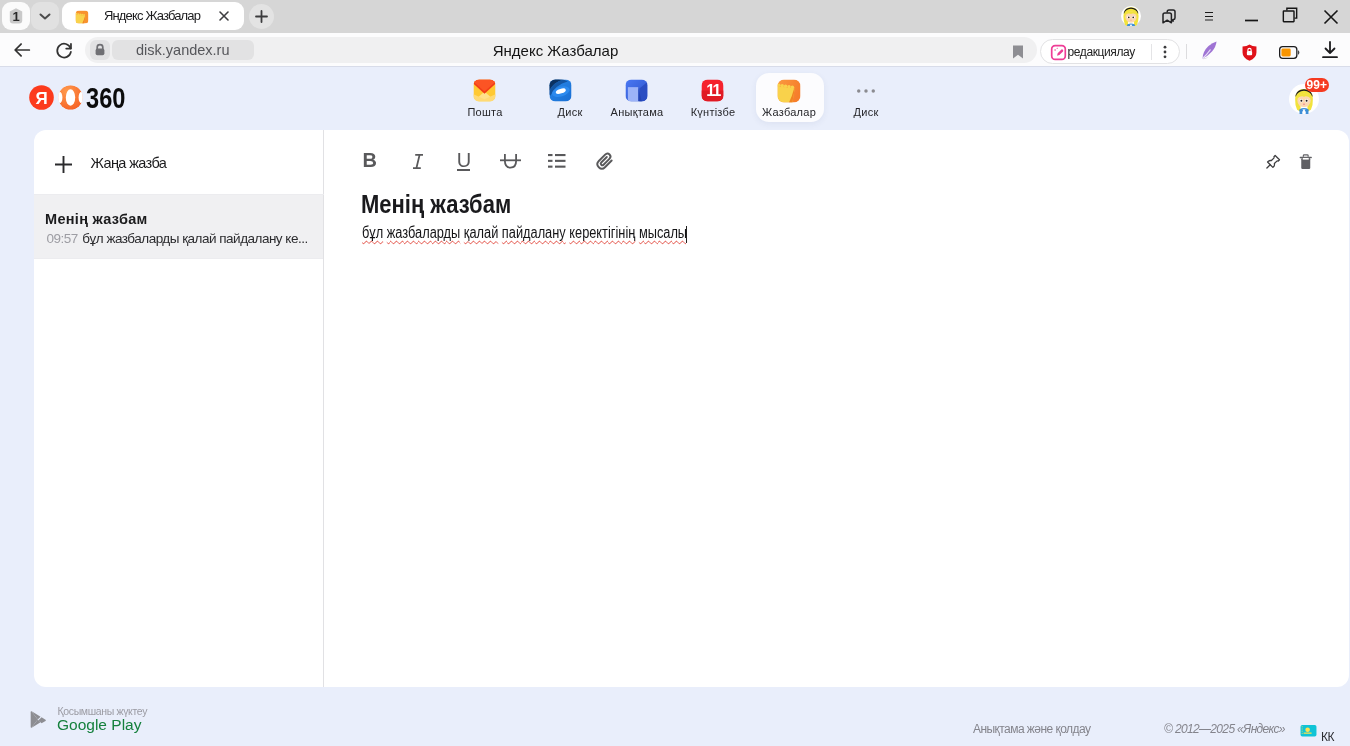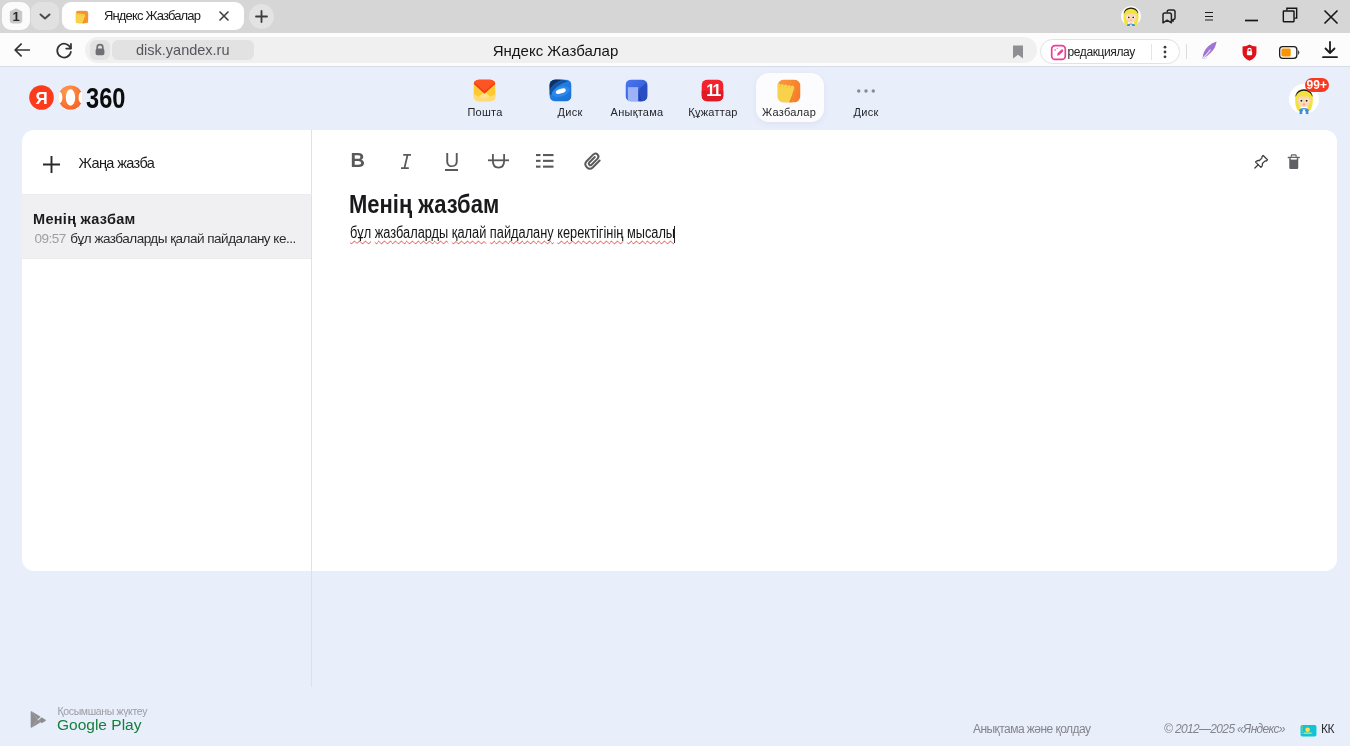--- a/index.html
+++ b/index.html
@@ -29,21 +29,21 @@
   
   #page { position:absolute; top:66px; left:0; width:1350px; height:680px; background:#e9eefb; border-top:1px solid #d8dce9; }
 
   
   #logo360 { position:absolute; left:29px; top:84px; }
   .appico { position:absolute; top:79px; }
   .applbl { position:absolute; top:105.6px; font-size:11px; letter-spacing:0.25px; line-height:12px; color:#26262a; text-align:center; width:80px; }
   #activebox { position:absolute; left:756px; top:73px; width:68px; height:49px; background:#fcfcfe; border-radius:13px; box-shadow:0 2px 6px rgba(60,70,110,0.07); }
 
   
-  #main { position:absolute; left:22px; top:130px; width:1315px; height:441px; background:#fff; border-radius:12px; }
+  #main { position:absolute; left:34px; top:130px; width:1315px; height:557px; background:#fff; border-radius:12px; }
   #sidebar { position:absolute; left:0; top:0; width:290px; height:557px; border-right:1.5px solid #e1e1e4; }
   #newnote { position:absolute; left:0; top:0; width:290px; height:65px; border-bottom:1px solid #ececef; }
   #newnote span { position:absolute; left:56.5px; top:26.4px; font-size:14.5px; line-height:15px; color:#1b1b1d; letter-spacing:-0.6px; }
   .noterow { position:absolute; left:0; width:289px; height:64px; }
   .noterow .nt { position:absolute; left:11px; top:16.5px; font-size:14.5px; line-height:15px; font-weight:bold; color:#1b1b1d; letter-spacing:0.3px; }
   .noterow .ns { position:absolute; left:12.5px; top:37px; font-size:13.5px; line-height:14px; color:#2b2b2e; white-space:nowrap; letter-spacing:-0.5px; }
   .noterow .ns .tm { color:#9d9da3; margin-right:4.5px; }
   #row1 { top:65px; background:#f0f0f2; border-bottom:1px solid #ececef; }
   #row2 { top:129.5px; border-bottom:1px solid #ececef; }
 
@@ -285,21 +285,21 @@
       <clipPath id="calc">
         <rect x="0.5" y="0.5" width="23" height="23" rx="6.5"></rect>
       </clipPath>
     </defs>
   <g clip-path="url(#calc)">
     <rect x="0.5" y="0.5" width="23" height="23" fill="#f5222d"></rect>
     <rect x="0.5" y="12" width="23" height="11.5" fill="#e01a24"></rect>
     <text x="12.4" y="17.6" font-size="16.5" font-weight="bold" fill="#fff" text-anchor="middle" letter-spacing="-1.8">11</text>
   </g>
 </svg>
-<div class="applbl" style="left:673px;">Құжаттар</div>
+<div class="applbl" style="left:673px;">Күнтізбе</div>
 
 <svg class="appico" style="left:777px;" width="24" height="24" viewBox="0 0 24 24">
   <defs>
       <clipPath id="notc">
         <rect x="0.5" y="0.5" width="23" height="23" rx="6.5"></rect>
       </clipPath>
     </defs>
   <g clip-path="url(#notc)">
     <defs>
         <linearGradient id="notg" x1="0" y1="0" x2="1" y2="0.4">
@@ -412,13 +412,13 @@
 <div id="f-gp-big">Google Play</div>
 
 <div class="flink" style="left:973px;">Анықтама және қолдау</div>
 <div class="flink" style="left:1164px;letter-spacing:-0.65px;font-style:italic;">© 2012—2025 «Яндекс»</div>
 <svg class="abs" style="left:1300px;top:725px;" width="17" height="11.5" viewBox="0 0 18 13">
   <rect width="18" height="13" rx="2" fill="#10c3d6"></rect>
   <circle cx="8" cy="5.4" r="2.6" fill="#ffe14d"></circle>
   <path d="M3.5 9.2 L12.5 9.2" stroke="#ffe14d" stroke-width="1.4"></path>
   <path d="M1.2 2 L2.6 2 M1.2 4.5 L2.6 4.5 M1.2 7 L2.6 7 M1.2 9.5 L2.6 9.5" stroke="#ffe14d" stroke-width="0.8"></path>
 </svg>
-<div class="flink" style="left:1321px;color:#2e2e33;letter-spacing:-0.6px;">КК</div>
+<div class="flink" style="left:1321px;color:#2e2e33;letter-spacing:-0.6px;margin-top:8px;">КК</div>
 
 </body></html>

